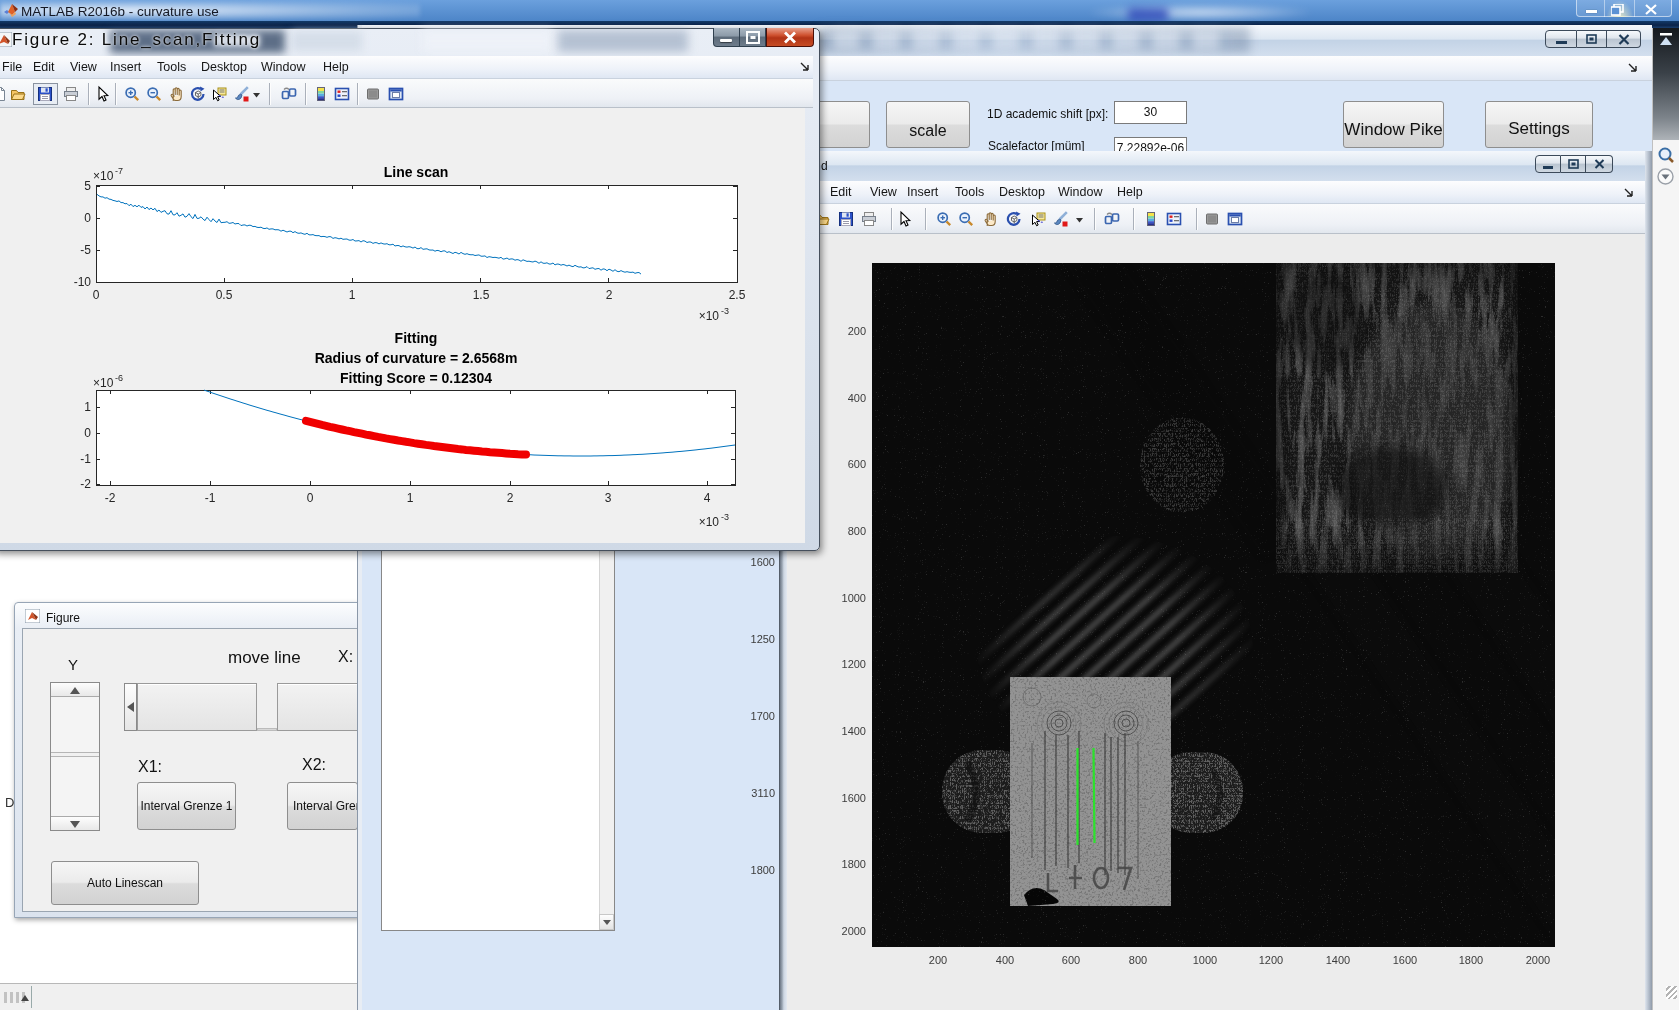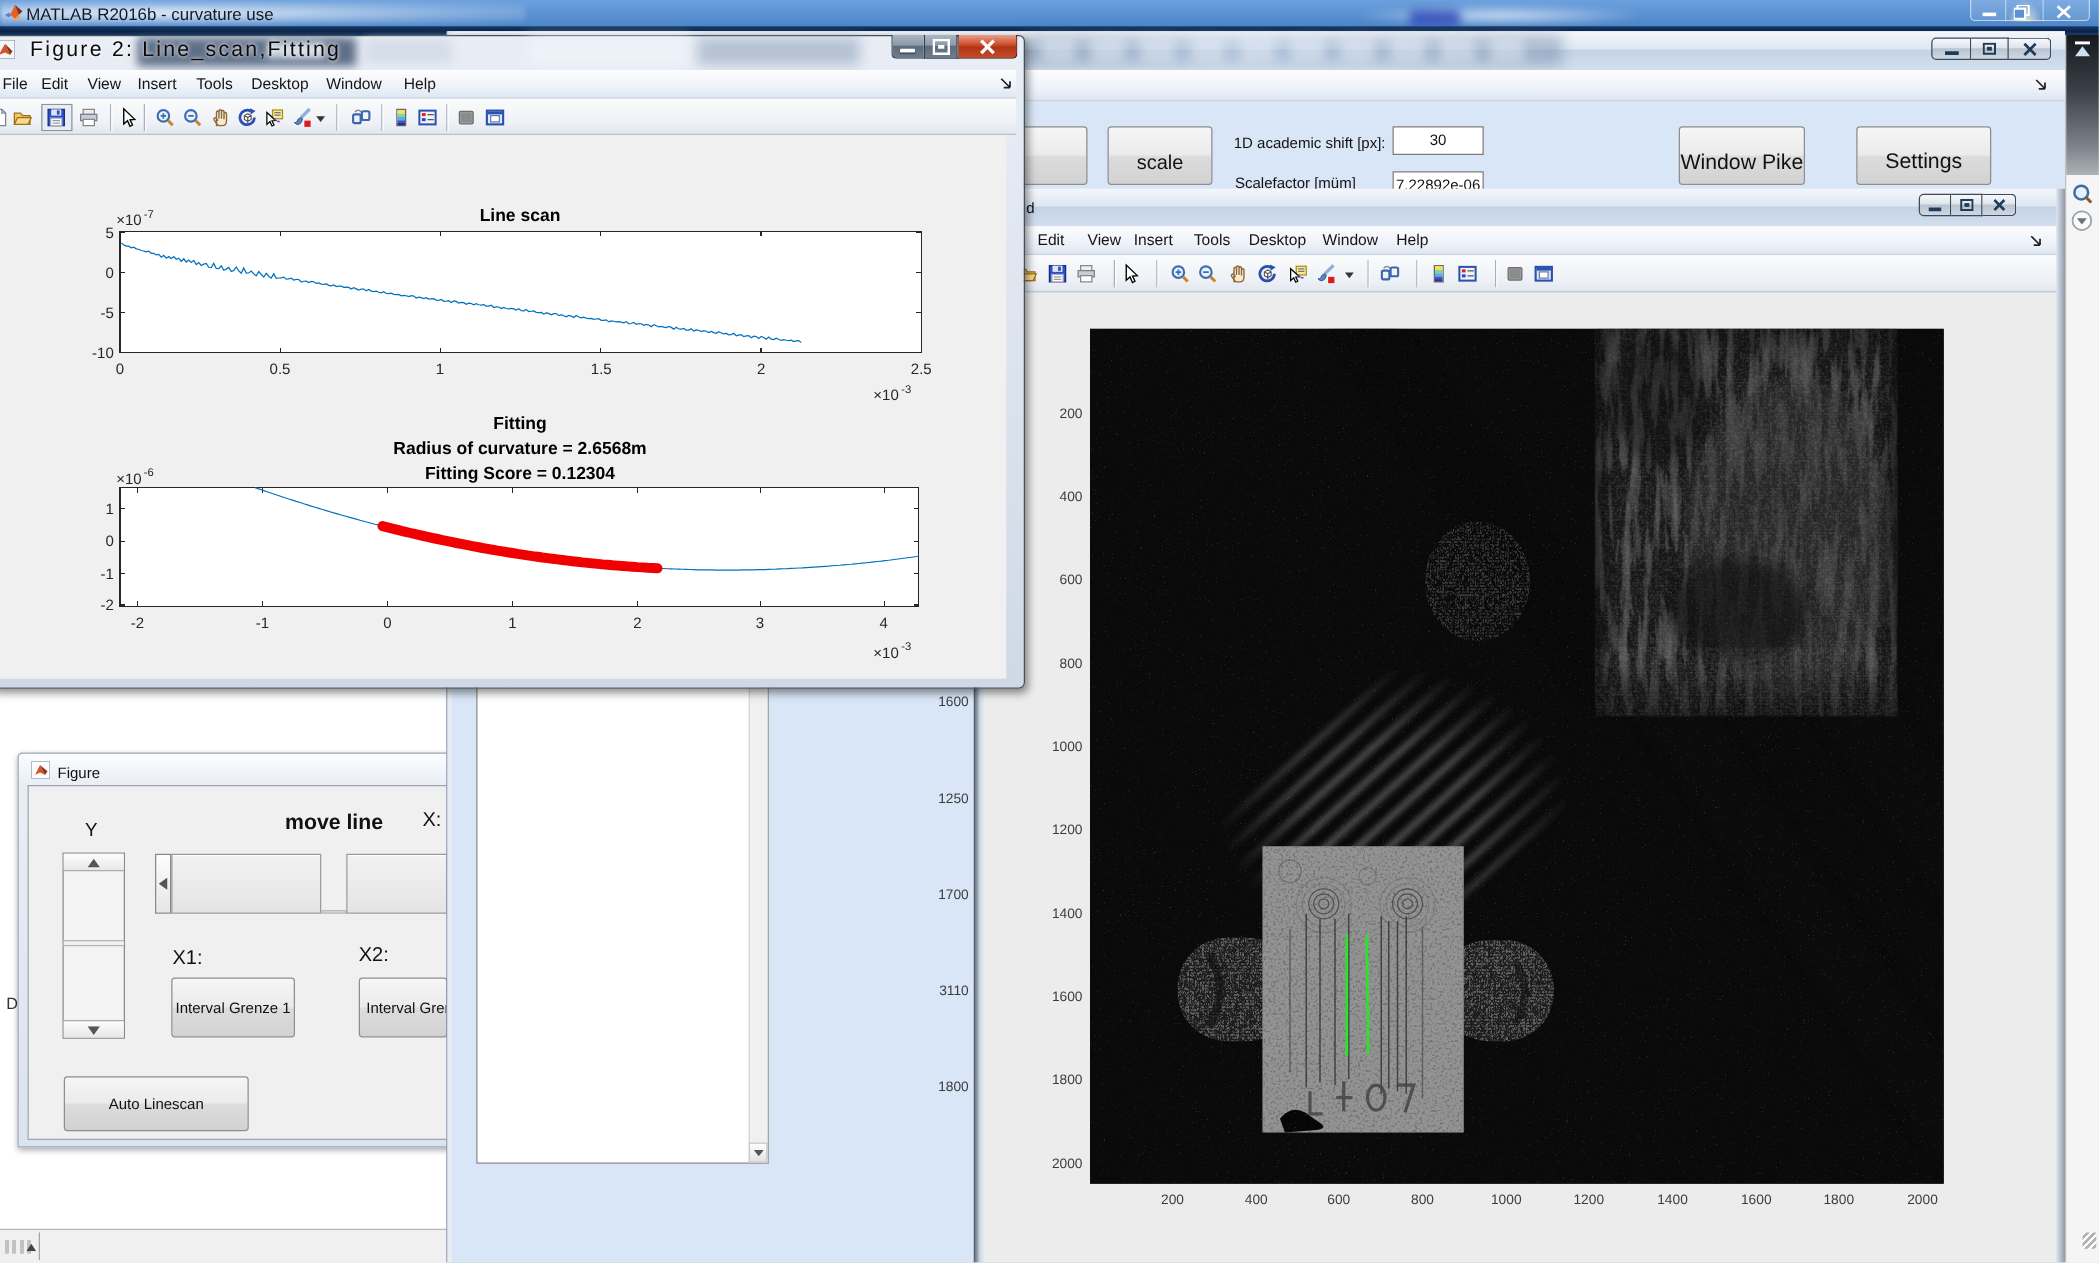--- a/index.html
+++ b/index.html
@@ -74,33 +74,33 @@
     <svg class="abs" style="left:19px;top:4px;" width="10" height="7">
           <polygon points="5,0 10,7 0,7" fill="#555"></polygon>
         </svg>
     <div class="abs" style="left:0;top:69px;width:48px;height:5px;background:#f0f0f0;border-top:1px solid #b5b5b5;border-bottom:1px solid #b5b5b5;"></div>
     <div class="abs" style="left:0;top:133px;width:48px;height:14px;border-top:1px solid #aaa;background:linear-gradient(#fdfdfd,#e8e8e8);"></div>
     <svg class="abs" style="left:19px;top:138px;" width="10" height="7">
           <polygon points="0,0 10,0 5,7" fill="#555"></polygon>
         </svg>
   </div>
 
-  <div class="abs" style="left:214px;top:46px;font-size:17px;color:#111;font-weight:bold;">move line</div>
+  <div class="abs" style="left:214px;top:46px;font-size:17px;color:#111;">move line</div>
   <div class="abs" style="left:324px;top:46px;font-size:16px;color:#111;">X:</div>
 
   <div class="abs" style="left:110px;top:81px;width:13px;height:48px;border:1px solid #8a8a8a;background:linear-gradient(#fdfdfd,#e6e6e6);"></div>
   <svg class="abs" style="left:113px;top:100px;" width="7" height="10">
         <polygon points="7,0 7,10 0,5" fill="#555"></polygon>
       </svg>
   <div class="abs" style="left:123px;top:81px;width:120px;height:48px;border:1px solid #9a9a9a;background:linear-gradient(#f2f2f2,#e4e4e4);box-shadow:inset 0 1px 0 #fff;"></div>
   <div class="abs" style="left:243px;top:126px;width:20px;height:3px;background:#d8d8d8;border:1px solid #bbb;"></div>
   <div class="abs" style="left:263px;top:81px;width:81px;height:48px;border:1px solid #9a9a9a;background:linear-gradient(#f2f2f2,#e4e4e4);box-shadow:inset 0 1px 0 #fff;"></div>
 
   <div class="abs" style="left:124px;top:156px;font-size:16px;color:#111;">X1:</div>
-  <div class="abs" style="left:273px;top:154px;font-size:16px;color:#111;">X2:</div>
+  <div class="abs" style="left:288px;top:154px;font-size:16px;color:#111;">X2:</div>
   <div class="mbtn" style="left:123px;top:180px;width:99px;height:48px;font-size:12px;line-height:46px;">Interval Grenze 1</div>
   <div class="mbtn" style="left:273px;top:180px;width:71px;height:48px;font-size:12px;line-height:46px;text-align:left;padding-left:5px;">Interval Gren</div>
 
   <div class="mbtn" style="left:37px;top:259px;width:148px;height:44px;font-size:12px;line-height:42px;">Auto Linescan</div>
 </div>
 
 <div class="abs" id="guiwin" style="left:358px;top:25px;width:1294px;height:985px;">
   <div class="abs" style="left:0;top:0;width:1294px;height:985px;background:#d9e6f7;border-left:4px solid #e8edf4;box-shadow:-1px 0 0 #8a97a8;"></div>
 
   <div class="abs aerobar" style="left:4px;top:0;width:1290px;height:31px;"></div>
@@ -487,21 +487,21 @@
   <div class="abs" style="left:222px;top:6px;width:46px;height:13px;background:rgba(225,232,242,.85);filter:blur(3px);"></div>
   <div class="abs" style="left:300px;top:3px;width:70px;height:20px;background:rgba(205,215,228,.7);filter:blur(4px);"></div>
   <div class="abs" style="left:430px;top:2px;width:130px;height:22px;background:rgba(238,242,248,.9);filter:blur(5px);"></div>
   <div class="abs" style="left:566px;top:2px;width:130px;height:22px;background:rgba(130,150,175,.5);filter:blur(5px);"></div>
 
   <svg class="abs" style="left:4px;top:4px;" width="16" height="15" viewBox="0 0 16 15">
         <rect x="0" y="0" width="16" height="15" fill="#f4f6f8" stroke="#8899aa" stroke-width="1"></rect>
         <polygon points="3,12 8,3 12,12 8,10" fill="#d2542a"></polygon>
         <polygon points="8,3 12,12 14,9" fill="#8c3315"></polygon>
       </svg>
-  <div class="abs" style="left:32px;top:2px;font-size:17px;letter-spacing:1.8px;color:#0a0a0a;text-shadow:0 0 3px rgba(255,255,255,.9),0 0 5px rgba(255,255,255,.6);">Figure 2: Line_scan,Fitting</div>
+  <div class="abs" style="left:20px;top:2px;font-size:17px;letter-spacing:1.8px;color:#0a0a0a;text-shadow:0 0 3px rgba(255,255,255,.9),0 0 5px rgba(255,255,255,.6);">Figure 2: Line_scan,Fitting</div>
 
   <div class="abs" style="left:721px;top:0;width:101px;height:19px;">
     <div class="abs" style="left:0;top:0;width:27px;height:19px;border:1px solid #30404f;border-top:none;border-radius:0 0 0 4px;background:linear-gradient(#aab6c2,#8c9aa8 45%,#5d6b7a 50%,#6e7c8b);"></div>
     <div class="abs" style="left:7px;top:11px;width:12px;height:3px;background:#fdfdfd;border-radius:1px;box-shadow:0 1px 1px rgba(0,0,0,.5);"></div>
     <div class="abs" style="left:27px;top:0;width:26px;height:19px;border:1px solid #30404f;border-top:none;border-left:none;background:linear-gradient(#aab6c2,#8c9aa8 45%,#5d6b7a 50%,#6e7c8b);"></div>
     <svg class="abs" style="left:33px;top:3px;" width="14" height="13">
           <rect x="1" y="1" width="12" height="11" fill="none" stroke="#fdfdfd" stroke-width="2"></rect>
           <rect x="4.5" y="5" width="5" height="3" fill="#fdfdfd"></rect>
         </svg>
     <div class="abs" style="left:53px;top:0;width:48px;height:19px;border:1px solid #4c1008;border-top:none;border-radius:0 0 4px 0;background:linear-gradient(#e8a08c,#cf5230 40%,#b23416 55%,#c64c24);"></div>

